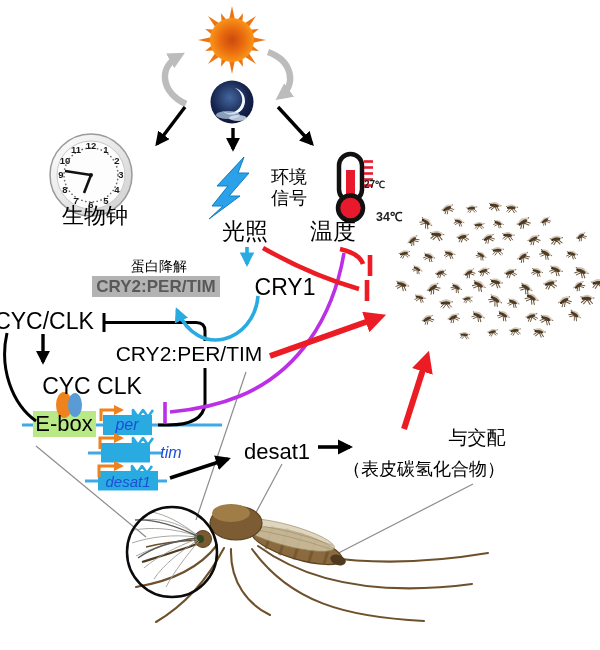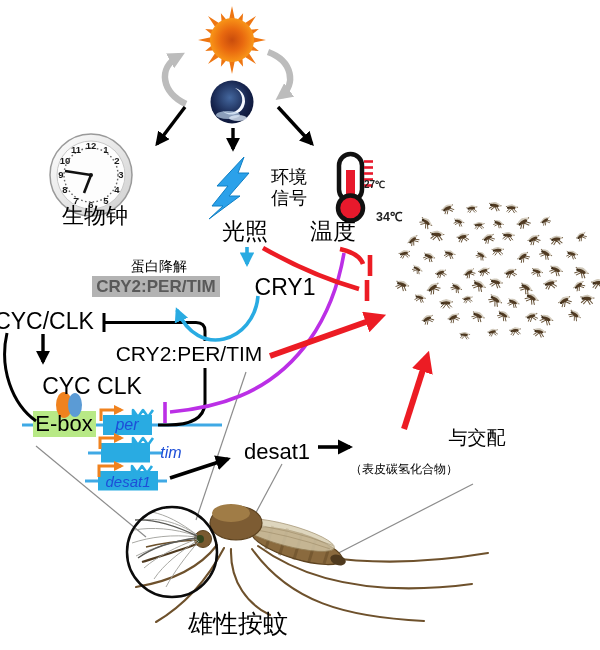--- a/index.html
+++ b/index.html
@@ -328,17 +328,16 @@
 <div class="lbl" style="left:251px;top:287px;font-size:23px;margin-left:34px;">CRY1</div>
 <div class="lbl" style="left:44px;top:321px;font-size:23px;">CYC/CLK</div>
 <div class="lbl" style="left:68px;top:386px;font-size:23px;margin-left:24px;">CYC CLK</div>
 <div class="lbl" style="left:189px;top:353px;font-size:21px;">CRY2:PER/TIM</div>
 <div class="lbl" style="left:64px;top:424px;font-size:22px;">E-box</div>
 <div class="lbl gene" style="left:127px;top:425px;font-size:16px;">per</div>
 <div class="lbl gene" style="left:126px;top:453px;font-size:16px;margin-left:45px;">tim</div>
 <div class="lbl gene" style="left:128px;top:481px;font-size:15px;">desat1</div>
 
 <div class="lbl" style="left:277px;top:452px;font-size:22px;">desat1</div>
-<div class="lbl" style="left:404px;top:469px;font-size:12px;">（表皮碳氢化合物）</div>
+<div class="lbl" style="left:424px;top:469px;font-size:18px;">（表皮碳氢化合物）</div>
 <div class="lbl" style="left:477px;top:437px;font-size:19px;">与交配</div>
-<div class="lbl" style="left:238px;top:623px;font-size:25px;">雄性按蚊</div>
 
 </div>
 
 </body></html>

